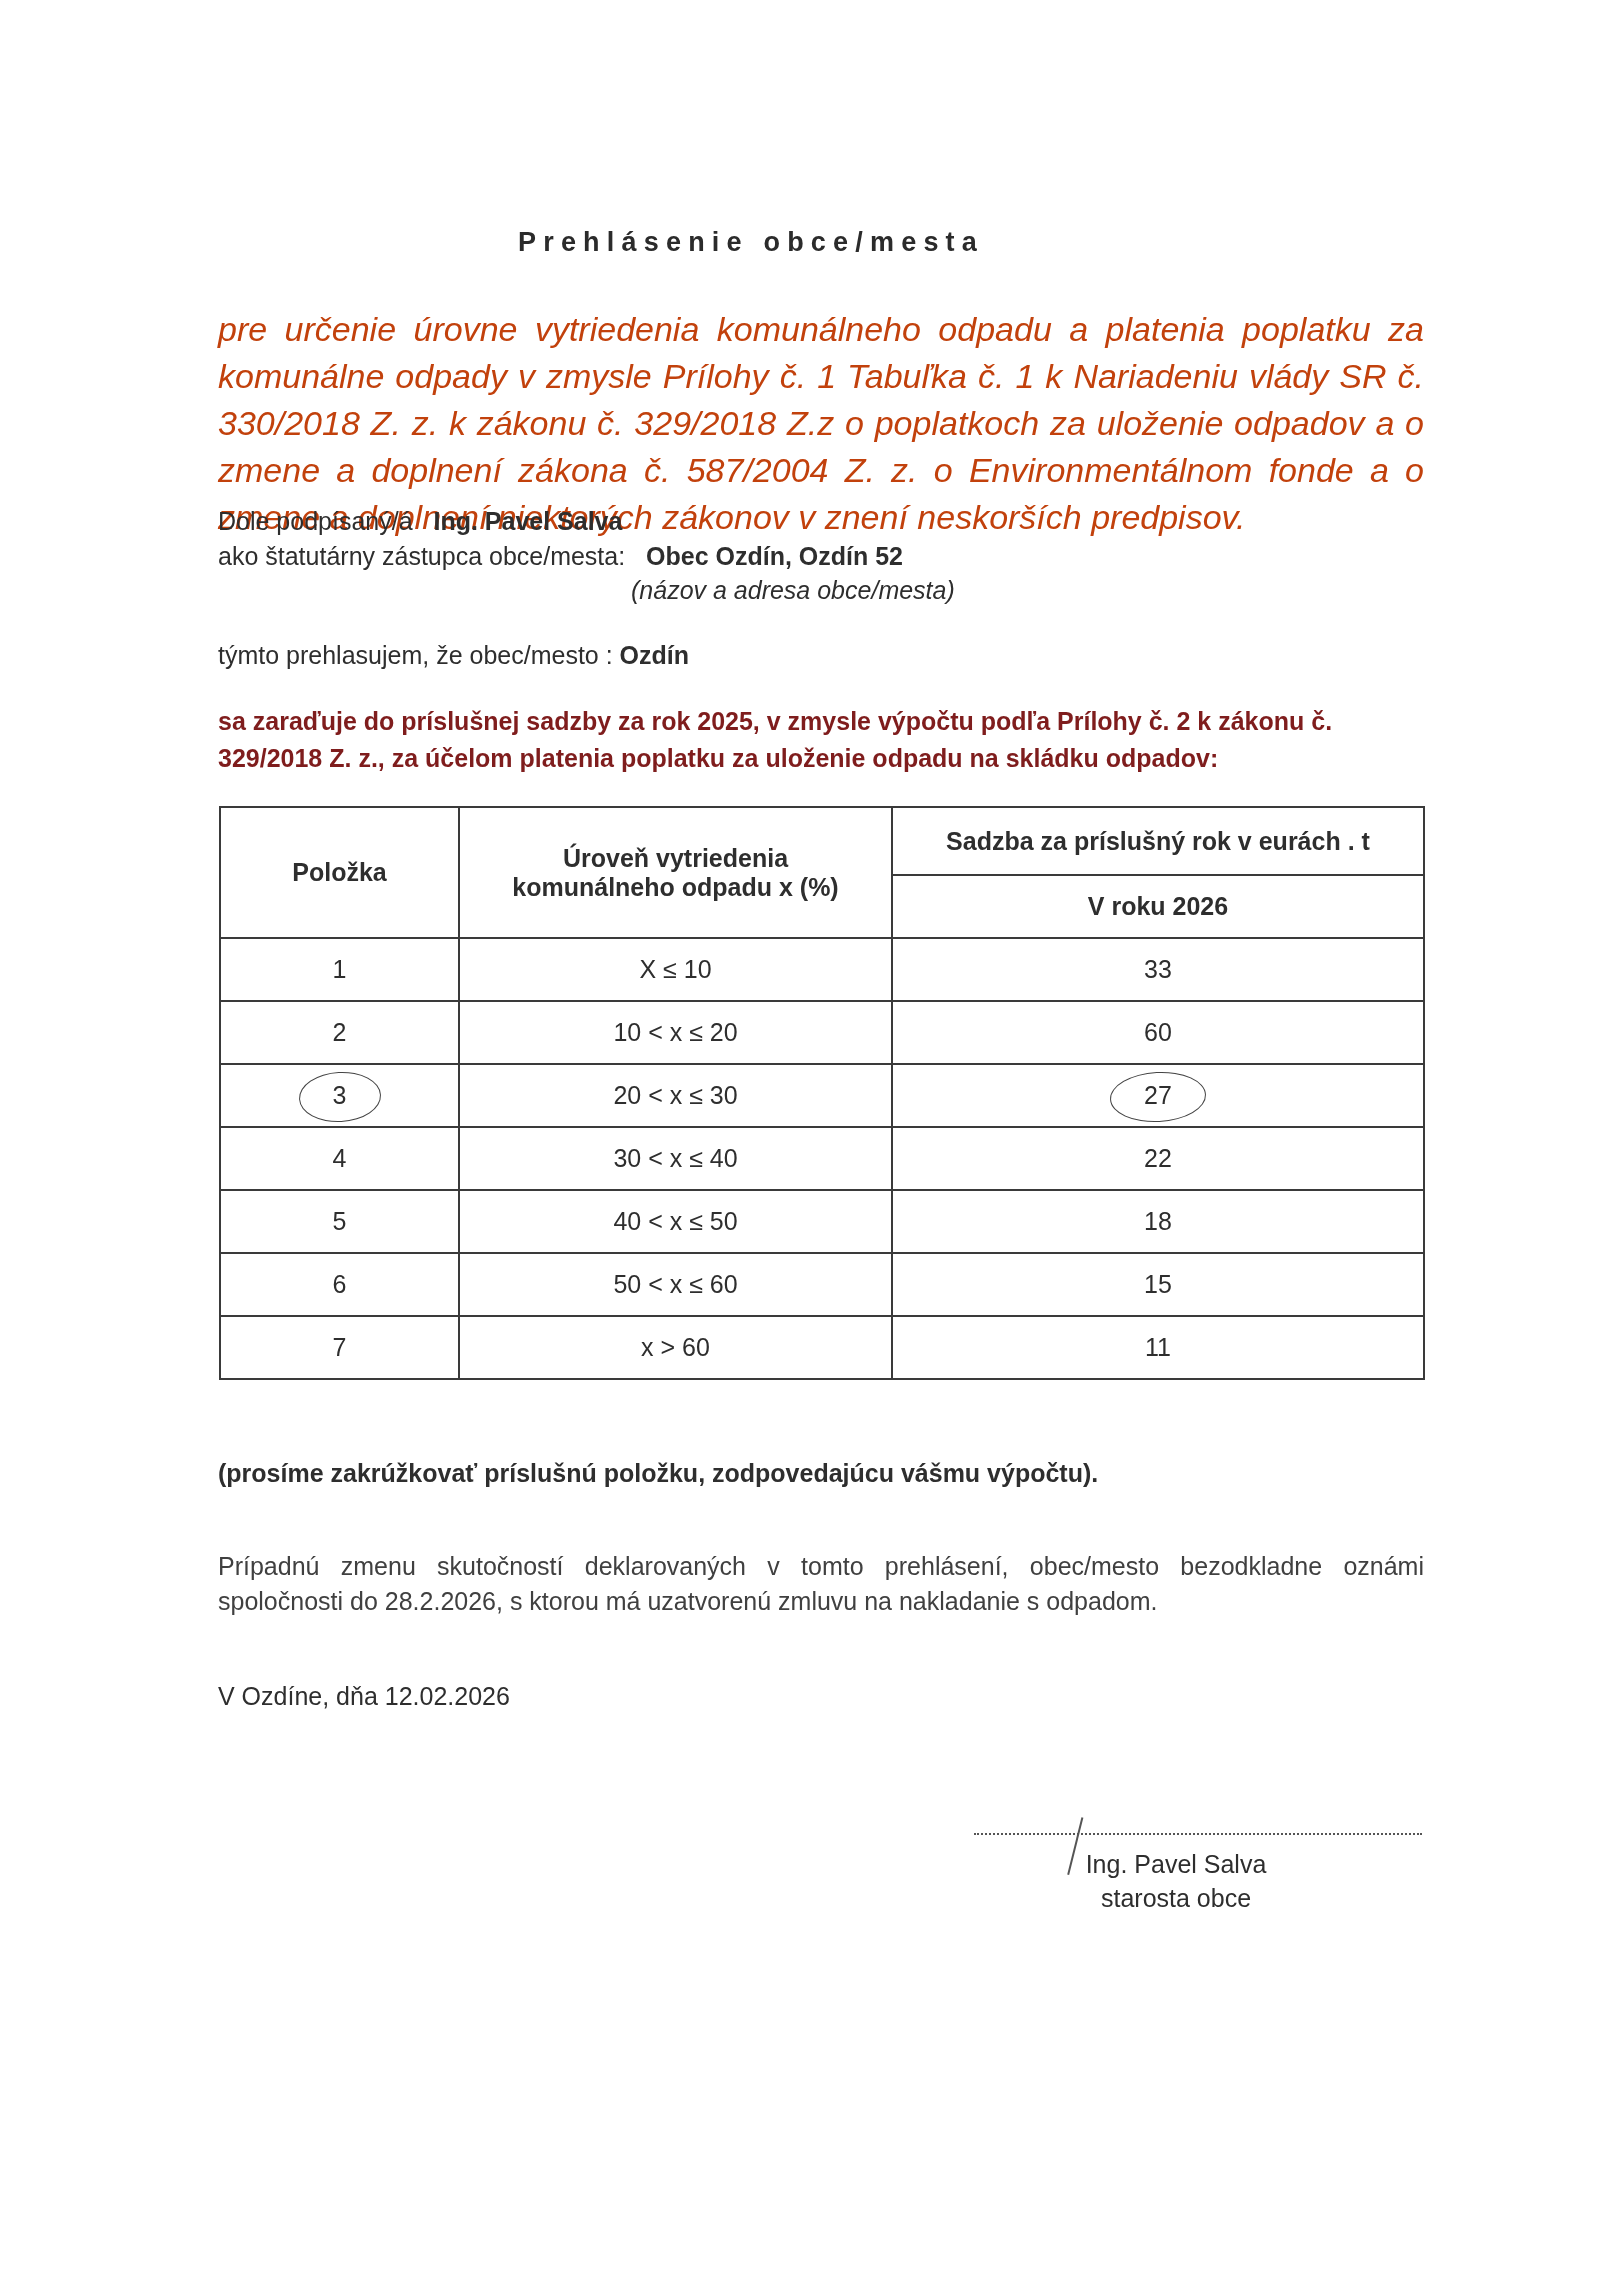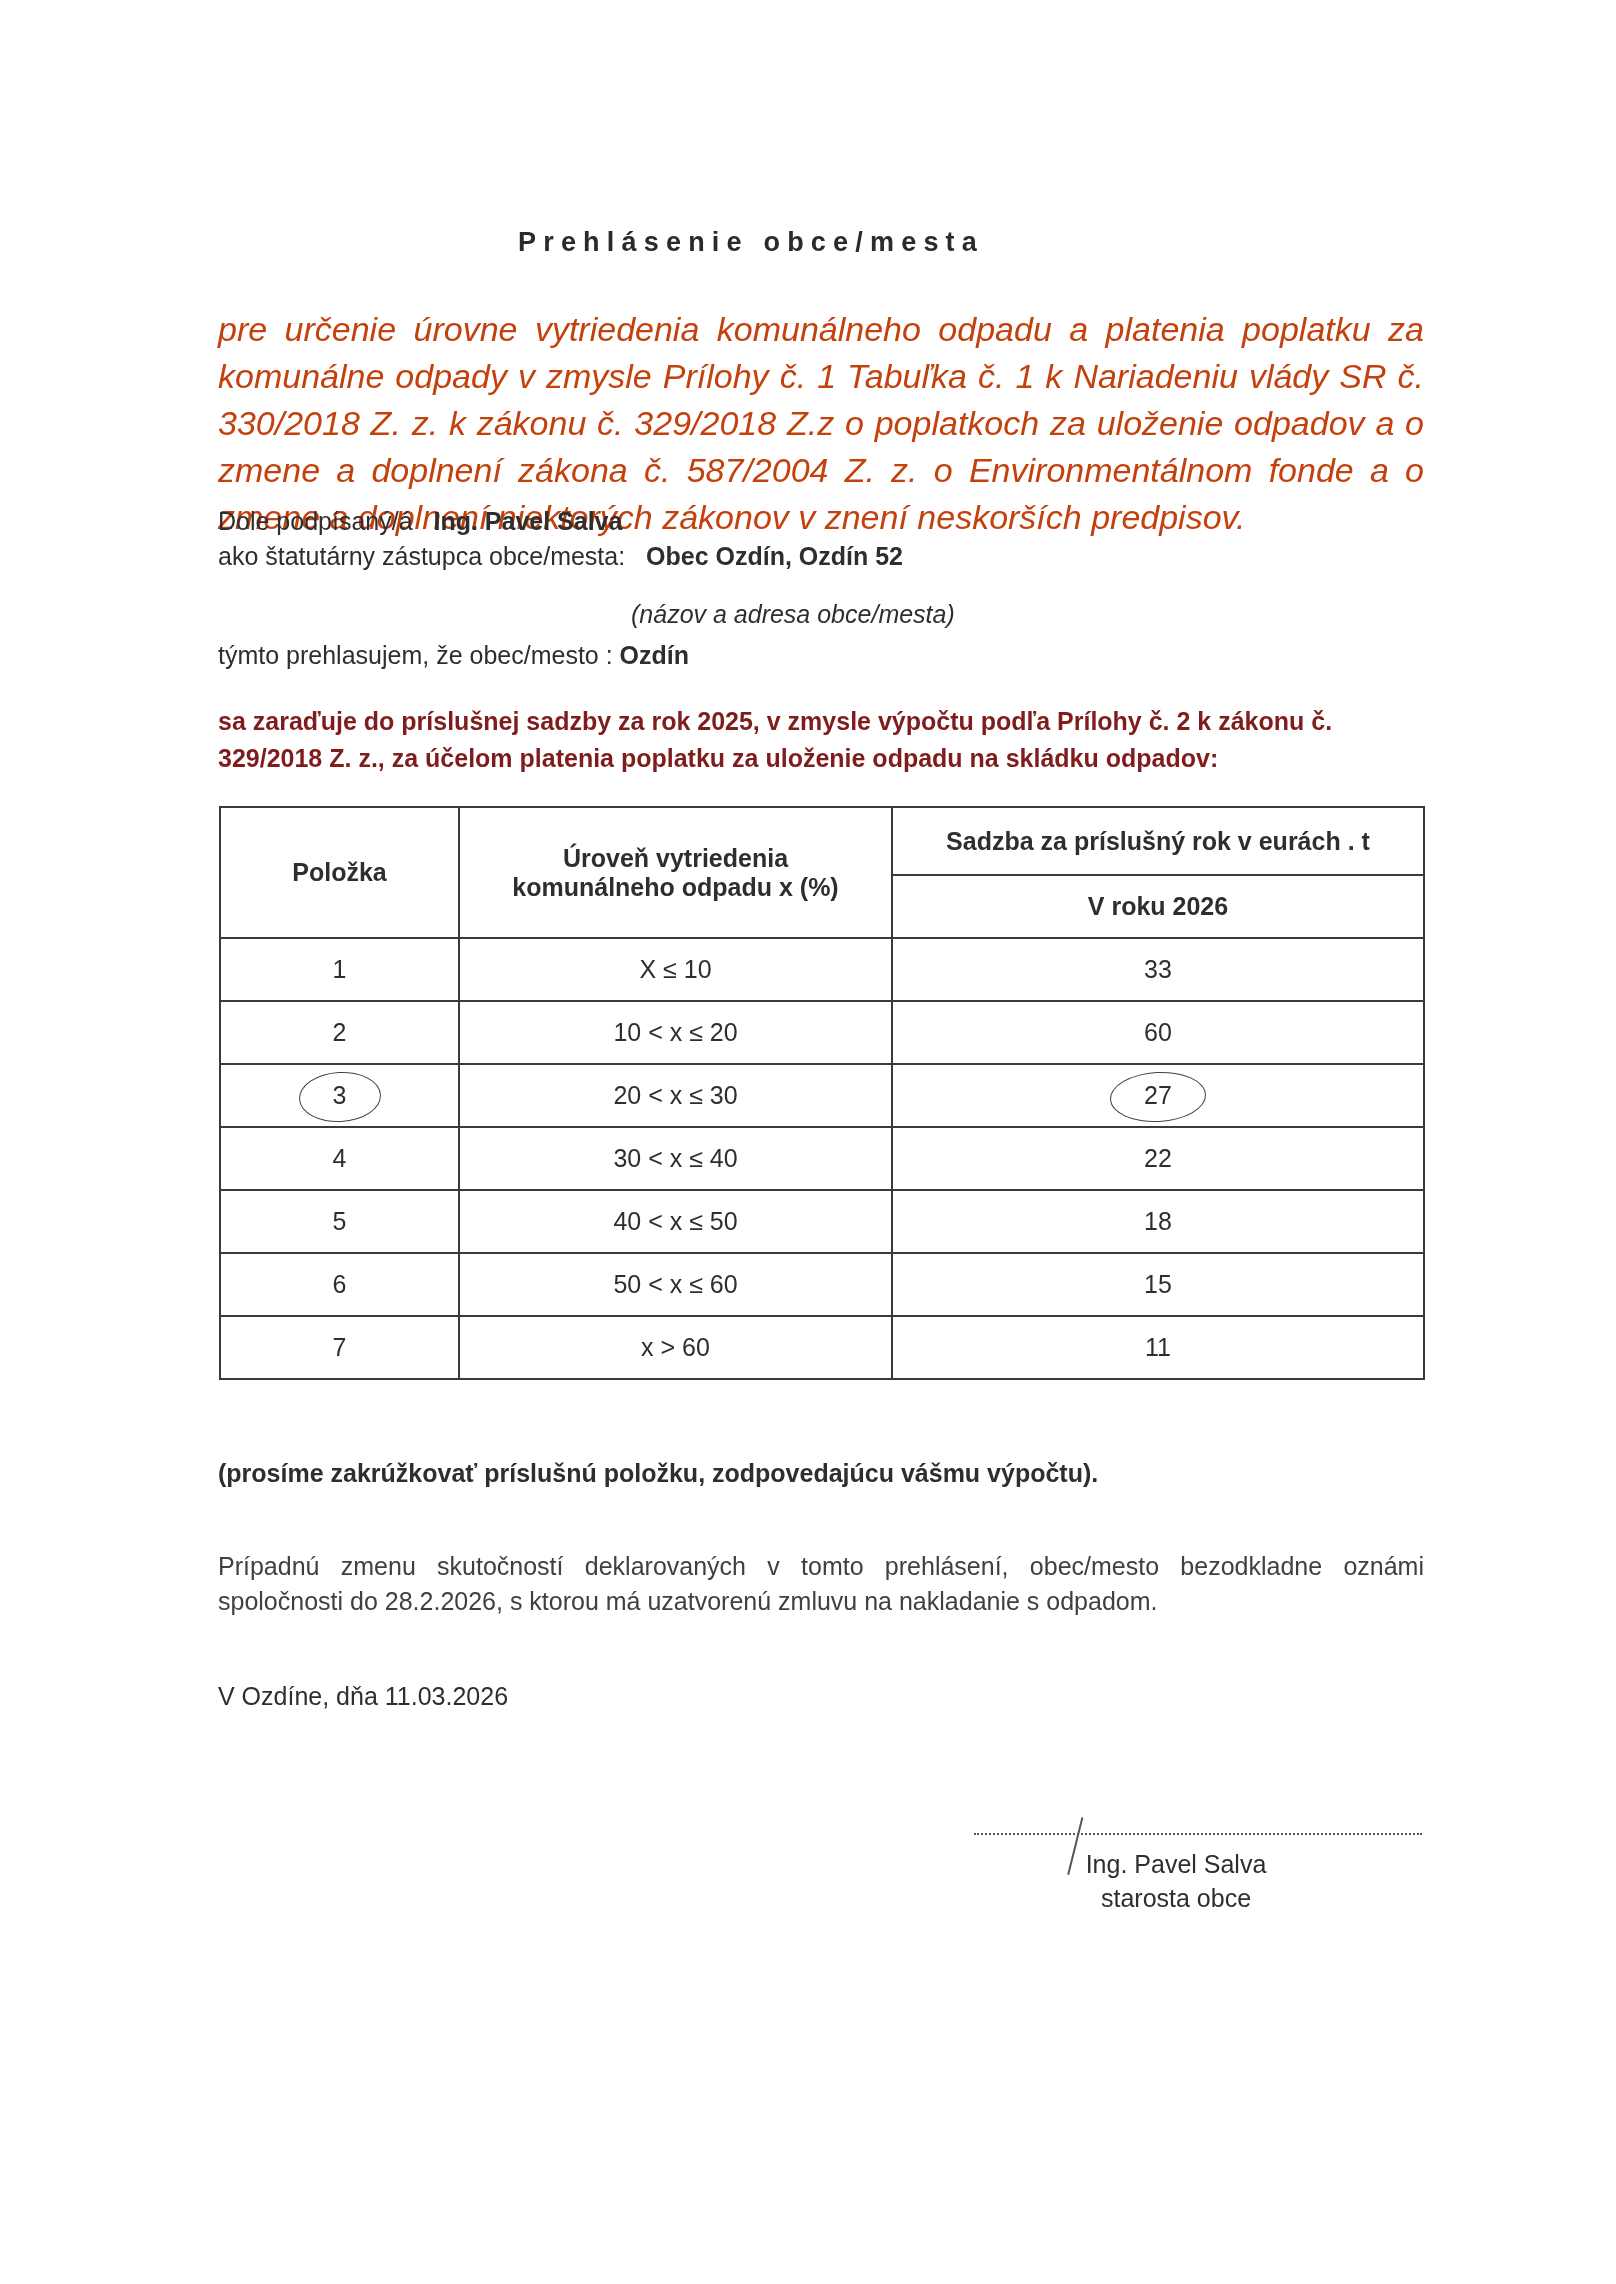--- a/index.html
+++ b/index.html
@@ -12,21 +12,21 @@
       left: 0; width: 1502px; top: 227px; text-align: center;
       font-size: 27px; font-weight: bold; letter-spacing: 7.2px; color: #2b2b2b;
     }
     .intro {
       left: 218px; width: 1206px; top: 306px;
       font-size: 34px; line-height: 47px; font-style: italic; text-align: justify;
       color: #c2410c;
     }
     .line { left: 218px; font-size: 25px; line-height: 33px; color: #2e2e2e; white-space: nowrap; }
     .b { font-weight: bold; }
-    .i { font-style: italic; margin-top: 24px; }
+    .i { font-style: italic; }
     .boldpara {
       left: 218px; width: 1206px; top: 703px;
       font-size: 25px; line-height: 37px; font-weight: bold; color: #7f1d1d;
     }
     table.rates {
       position: absolute; left: 219px; top: 806px; width: 1205px;
       border-collapse: collapse; table-layout: fixed;
       font-size: 25px; color: #2e2e2e;
     }
     table.rates td, table.rates th {
@@ -133,19 +133,19 @@
     <td>x &gt; 60</td>
     <td>11</td>
   </tr>
 </tbody>
   </table>
 
 <div class="abs line b" style="top:1457px;">(prosíme zakrúžkovať príslušnú položku, zodpovedajúcu vášmu výpočtu).</div>
 
 <div class="abs para2">Prípadnú zmenu skutočností deklarovaných v tomto prehlásení, obec/mesto bezodkladne oznámi spoločnosti do 28.2.2026, s ktorou má uzatvorenú zmluvu na nakladanie s odpadom.</div>
 
-<div class="abs line" style="top:1680px;">V Ozdíne, dňa 11.03.2026</div>
+<div class="abs line" style="top:1680px;">V Ozdíne, dňa 12.02.2026</div>
 
 <div class="abs sigscribble"></div>
 <div class="abs sigline"></div>
 <div class="abs signame" style="top:1850px;">Ing. Pavel Salva</div>
 <div class="abs signame" style="top:1884px;">starosta obce</div>
 
 
 </body></html>

